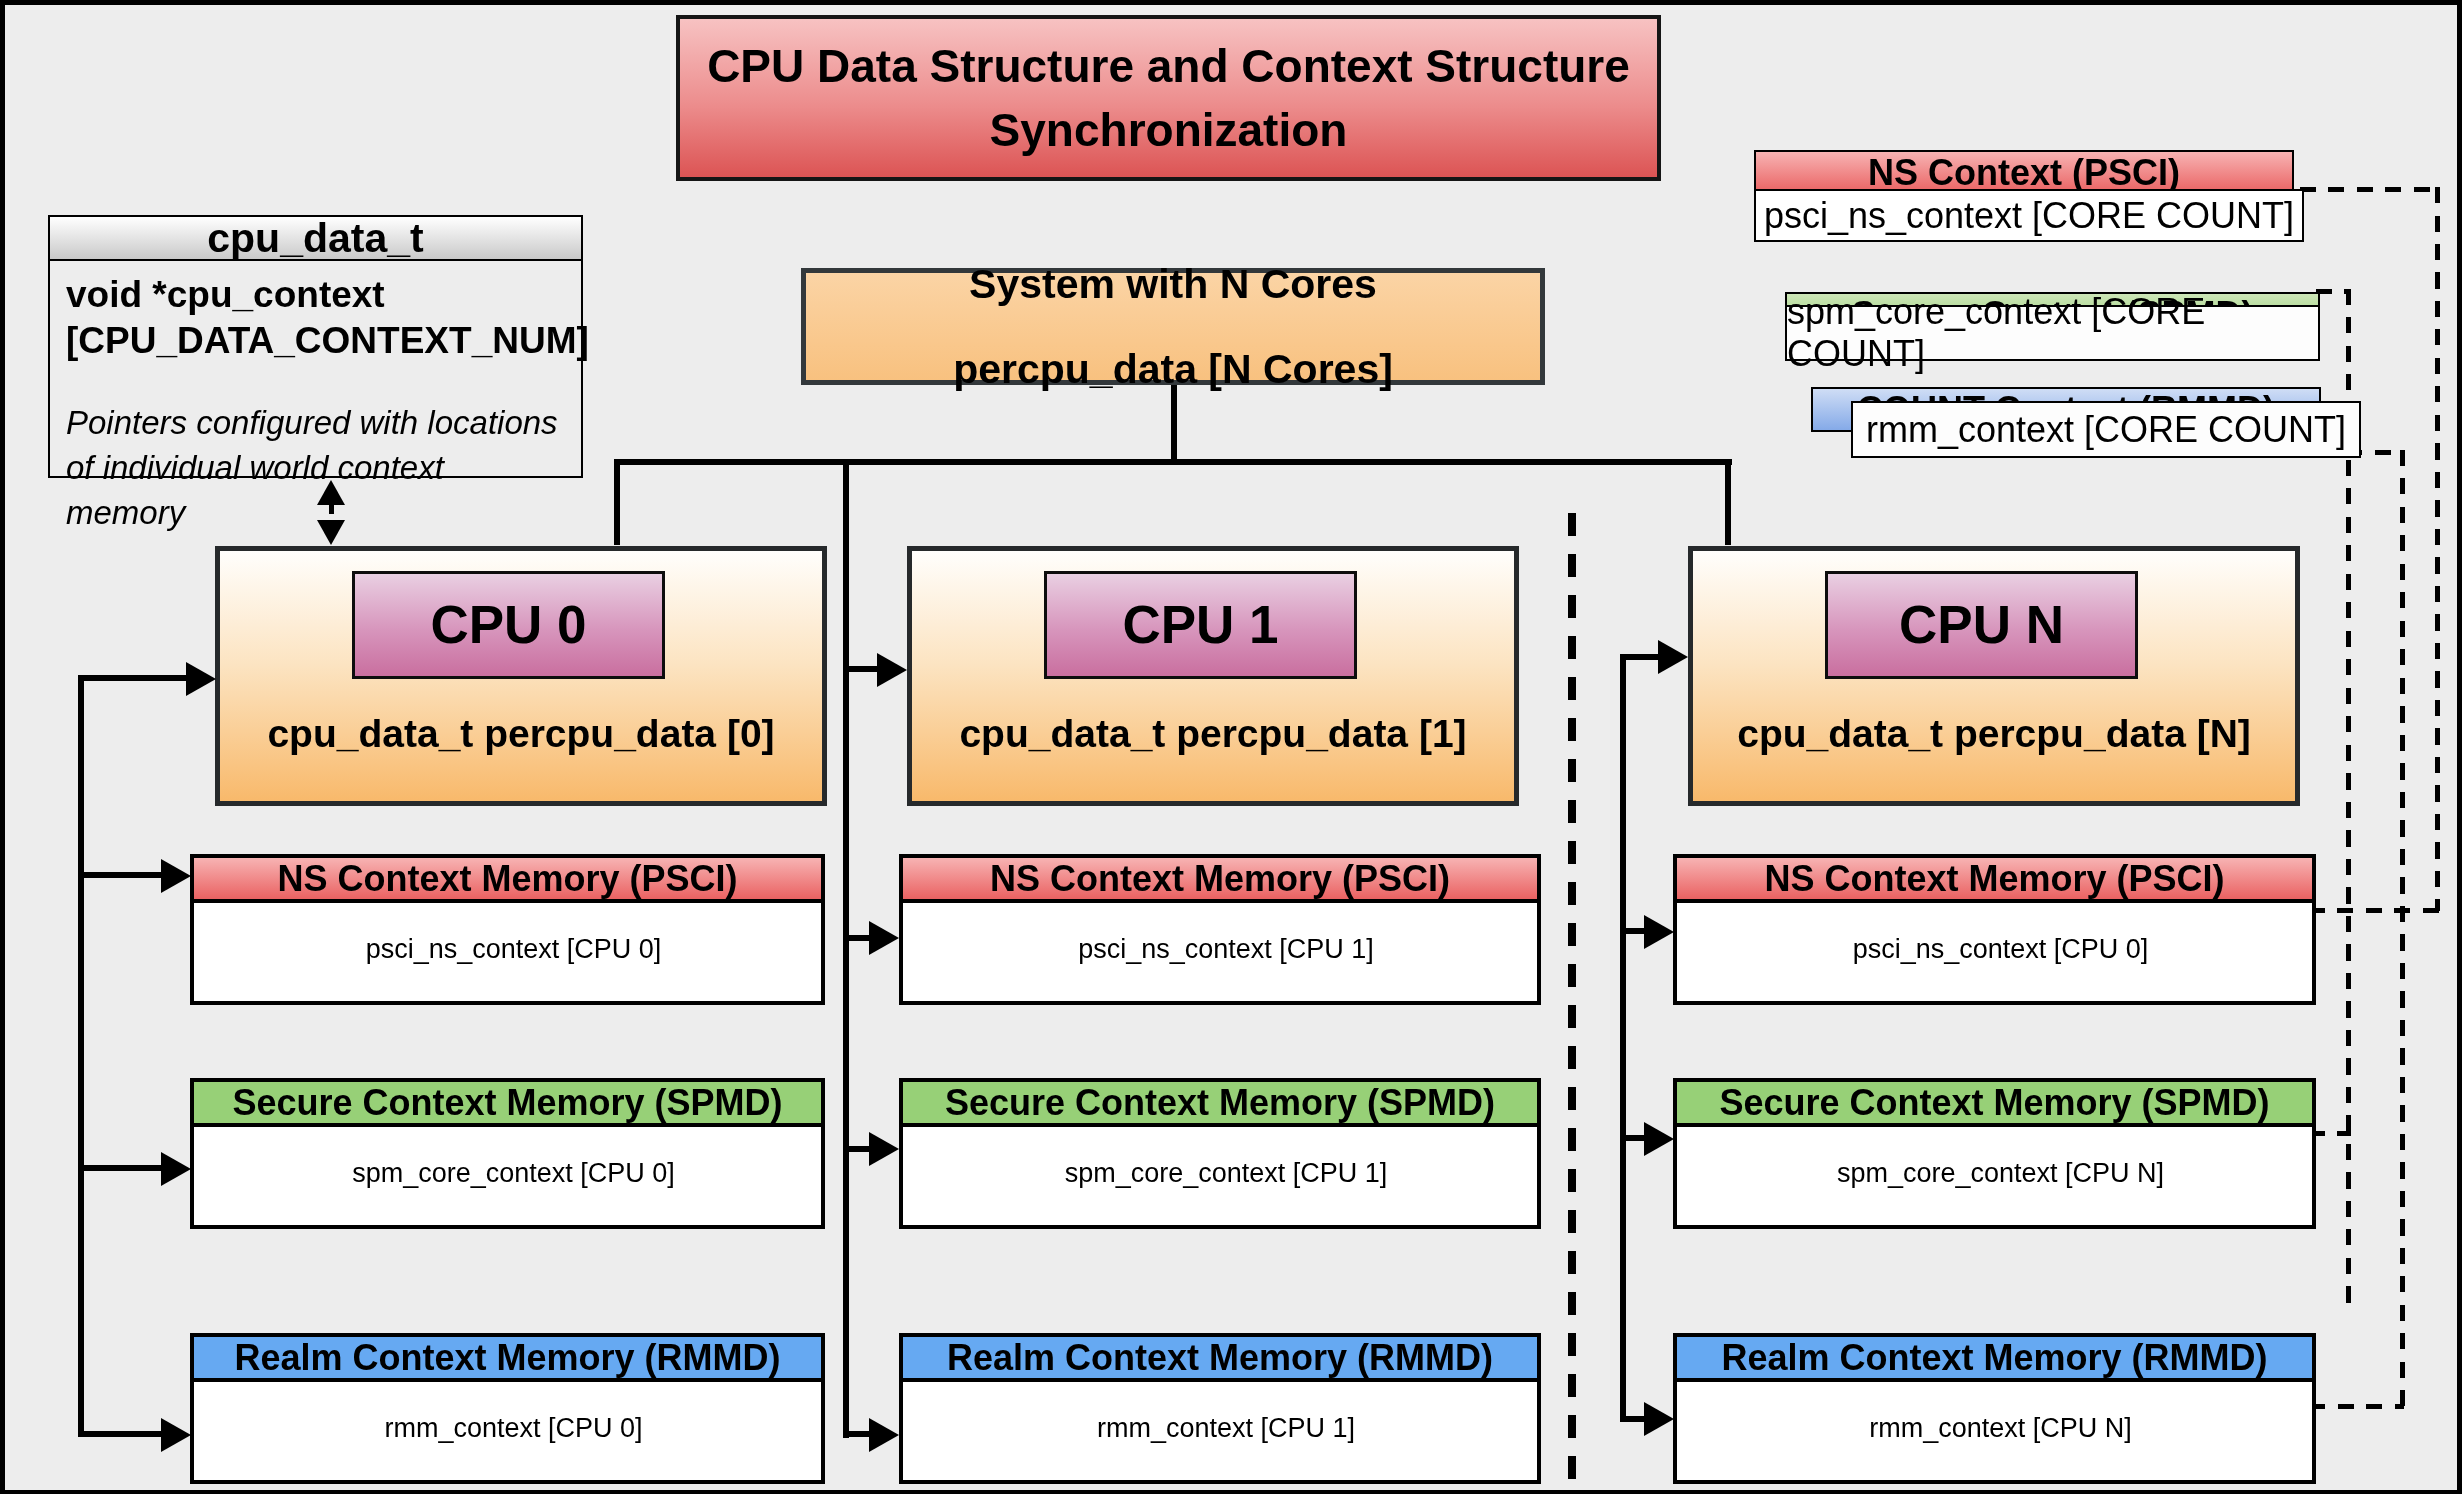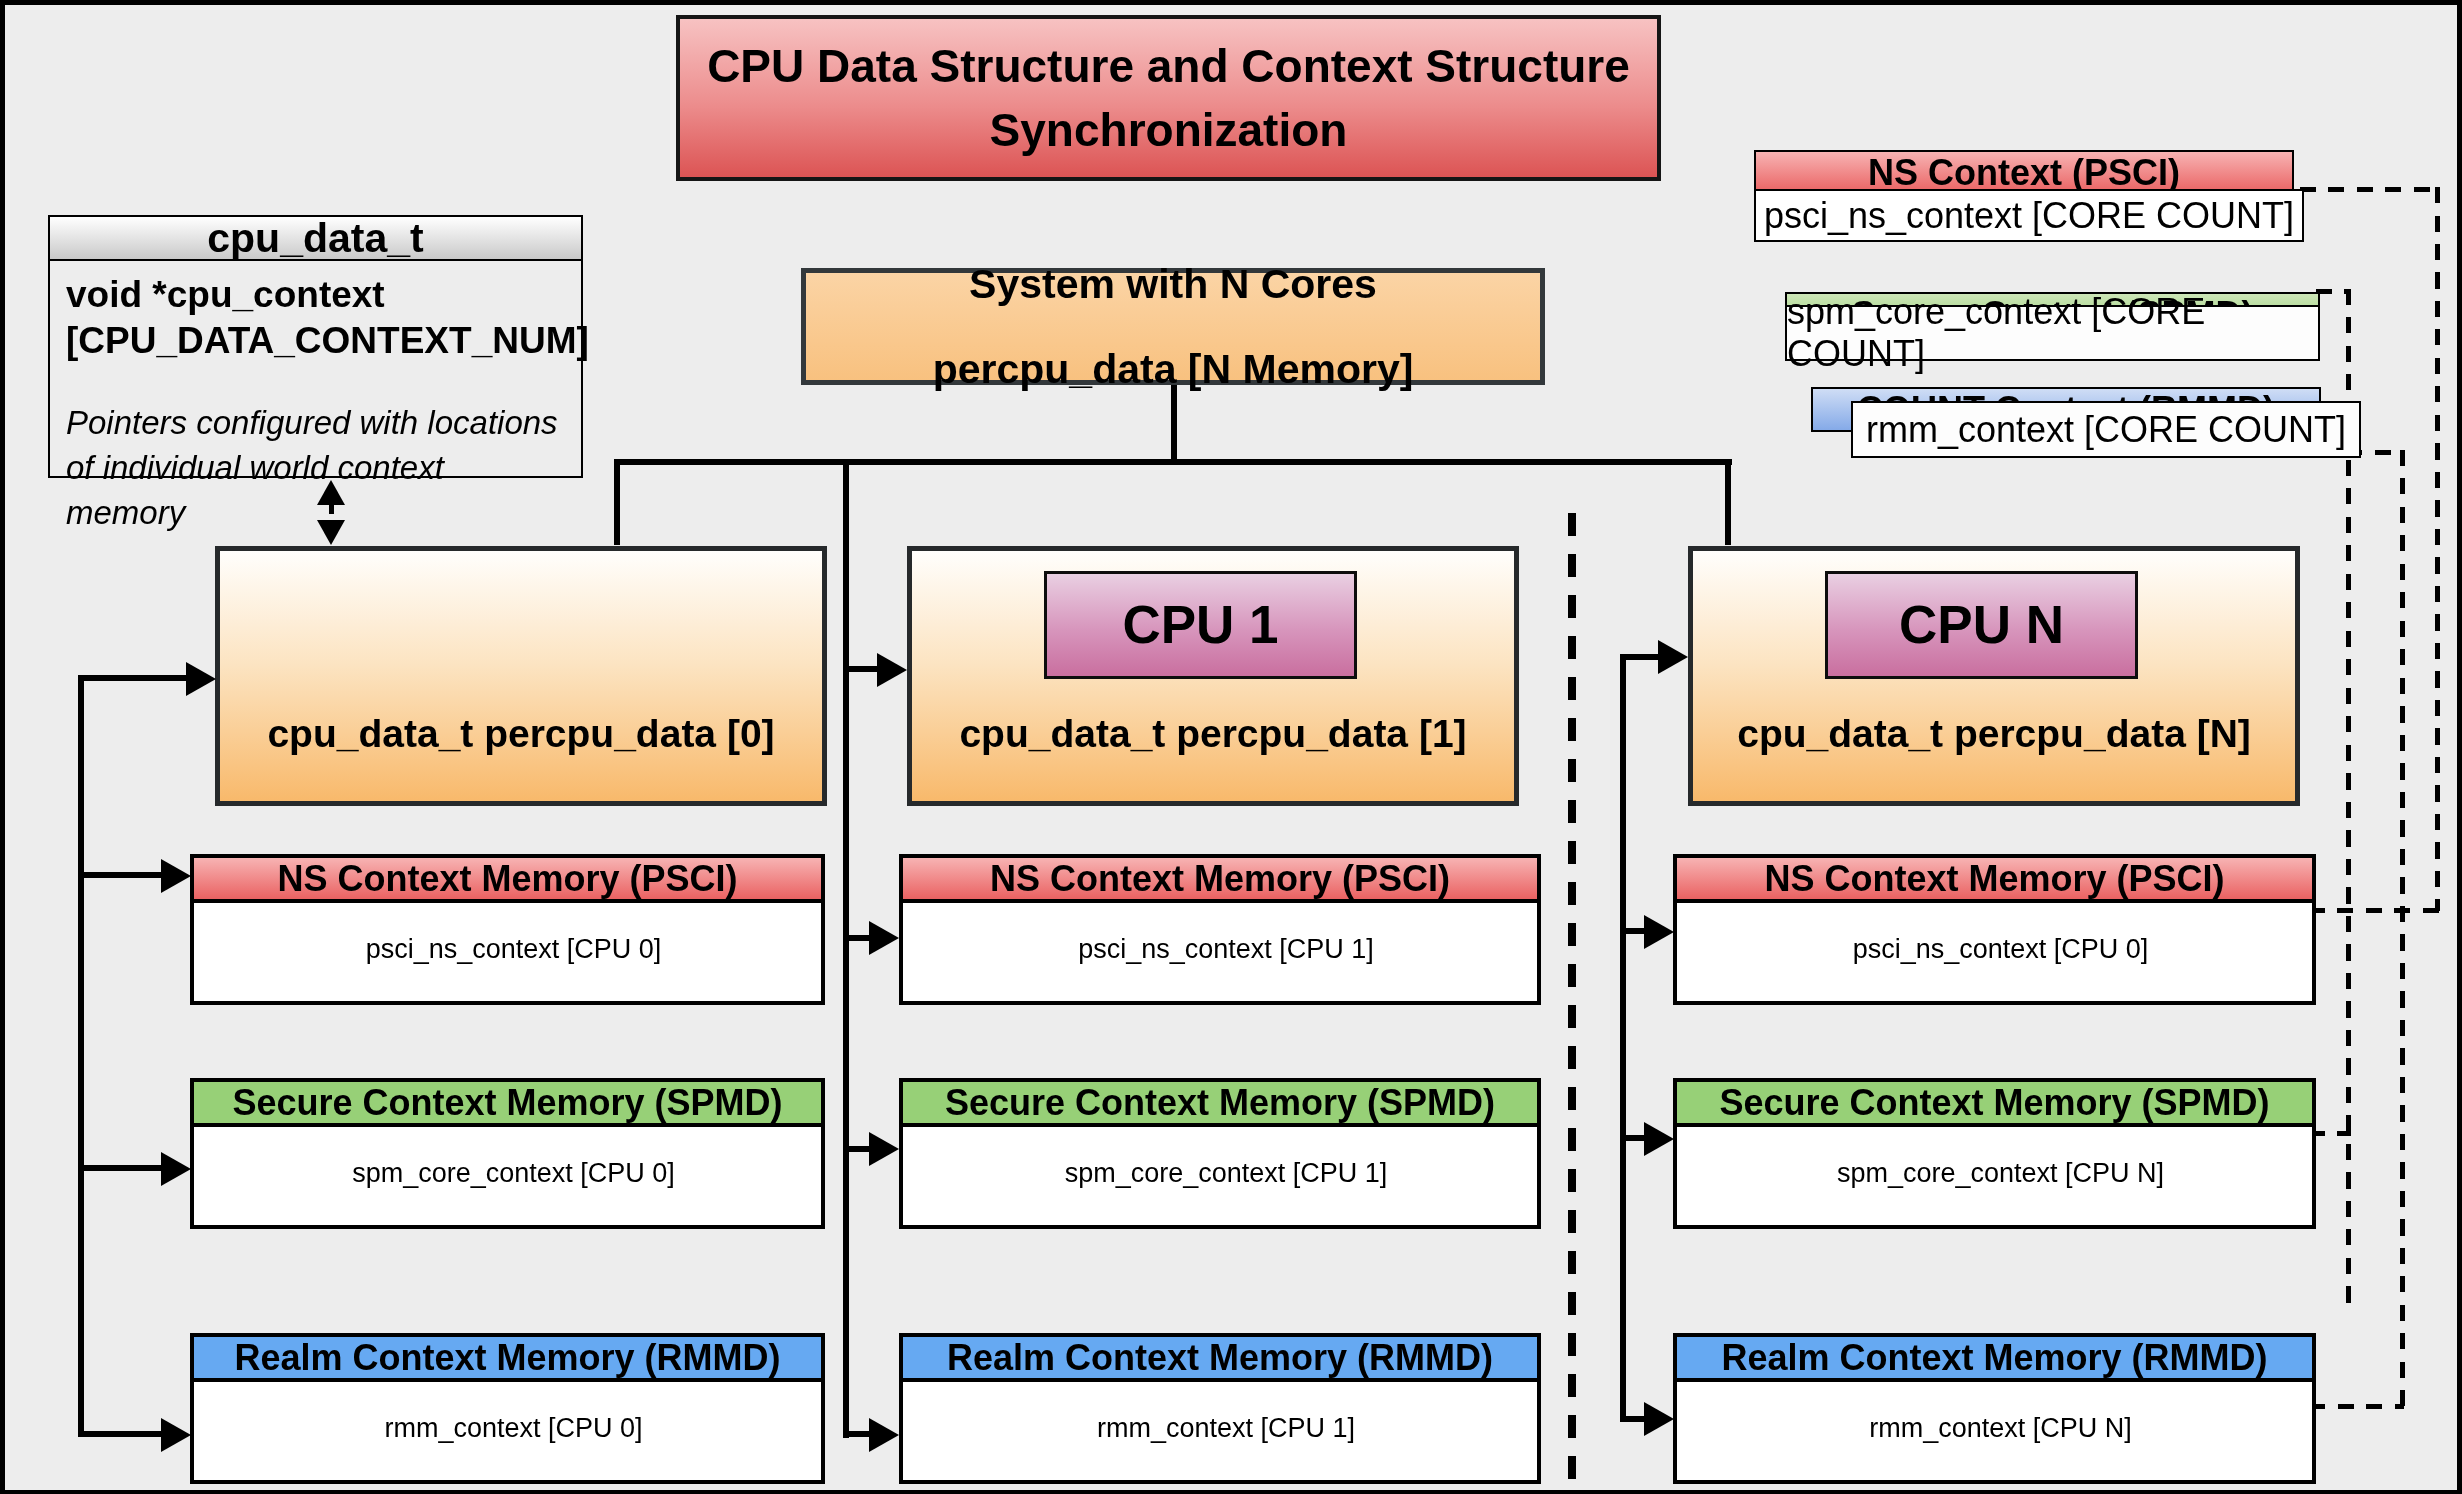--- a/index.html
+++ b/index.html
@@ -86,33 +86,34 @@
       <div>[CPU_DATA_CONTEXT_NUM]</div>
       <div class="note">
         <div>Pointers configured with locations</div>
         <div>of individual world context memory</div>
       </div>
     </div>
   </div>
 
   <div class="abs sysbox">
     <div>System with N Cores</div>
-    <div>percpu_data [N Memory]</div>
+    <div>percpu_data [N Cores]</div>
   </div>
 
   <div class="leg-h red-h" style="left:1749px;top:145px;width:536px;">NS Context  (PSCI)</div>
   <div class="leg-b" style="left:1749px;top:184px;width:546px;height:49px;background:#fff;">psci_ns_context [CORE COUNT]</div>
 
   <div class="leg-h" style="left:1780px;top:279px;width:531px;background:linear-gradient(180deg,#cde6b8 0%,#8fcb6d 100%);margin-top:8px;">Secure Context (SPMD)</div>
   <div class="leg-b" style="left:1780px;top:300px;width:531px;height:52px;">spm_core_context [CORE COUNT]</div>
 
   <div class="leg-h" style="left:1806px;top:382px;width:506px;background:linear-gradient(180deg,#cfddf5 0%,#85aae8 100%);">COUNT Context (RMMD)</div>
   <div class="leg-b" style="left:1806px;top:396px;width:506px;height:53px;margin-left:40px;">rmm_context [CORE COUNT]</div>
 
   <div class="cpubox" style="left:210px;top:541px;">
+    <div class="badge">CPU 0</div>
     <div class="cpulbl">cpu_data_t percpu_data [0]</div>
   </div>
   <div class="membox" style="left:185px;top:849px;width:627px;">
     <div class="mem-hdr red-h">NS Context Memory (PSCI)</div>
     <div class="mem-bd">psci_ns_context [CPU 0]</div>
   </div>
   <div class="membox" style="left:185px;top:1073px;width:627px;">
     <div class="mem-hdr green-h">Secure Context Memory (SPMD)</div>
     <div class="mem-bd">spm_core_context [CPU 0]</div>
   </div>

